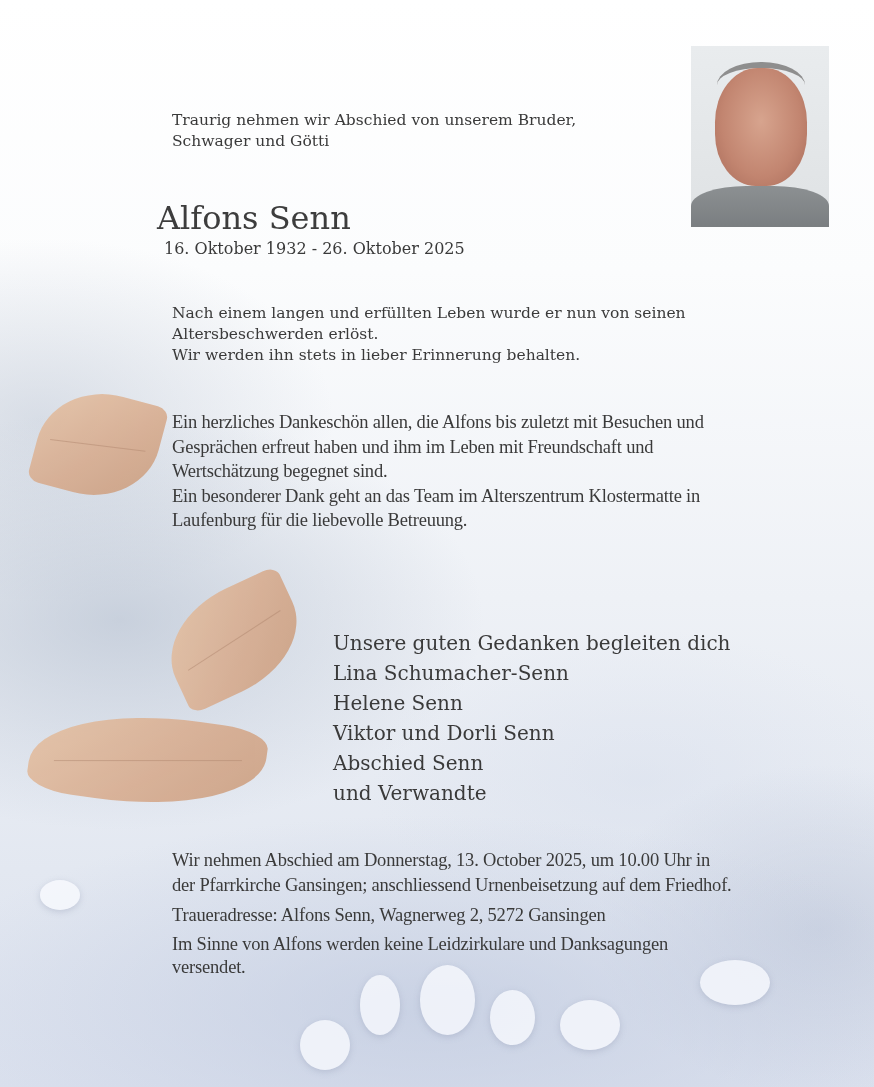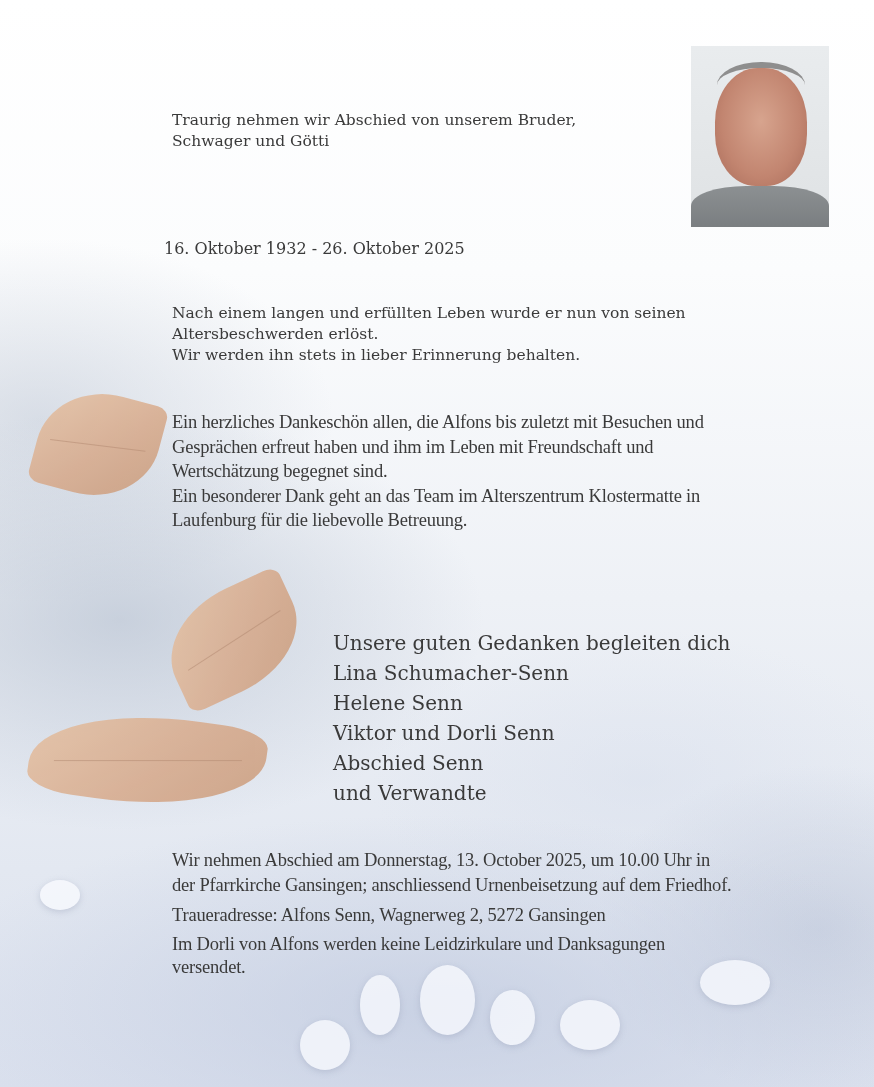--- a/index.html
+++ b/index.html
@@ -58,20 +58,21 @@
 
 <div class="photo" title="Portrait of Alfons Senn">
   <div class="hair"></div>
   <div class="head"></div>
   <div class="shirt"></div>
 </div>
 
 <div class="content">
   <p class="t p" style="top:110px;">Traurig nehmen wir Abschied von unserem Bruder,
 Schwager und Götti</p>
+  <h1 class="name">Alfons Senn</h1>
   <p class="dates">16. Oktober 1932 - 26. Oktober 2025</p>
   <p class="t p cond" style="top:410px;line-height:24.5px;">Ein herzliches Dankeschön allen, die Alfons bis zuletzt mit Besuchen und
 Gesprächen erfreut haben und ihm im Leben mit Freundschaft und
 Wertschätzung begegnet sind.
 Ein besonderer Dank geht an das Team im Alterszentrum Klostermatte in
 Laufenburg für die liebevolle Betreuung.</p>
   <p class="t p" style="top:303px;">Nach einem langen und erfüllten Leben wurde er nun von seinen
 Altersbeschwerden erlöst.
 Wir werden ihn stets in lieber Erinnerung behalten.</p>
 
@@ -80,15 +81,15 @@
     <li>Lina Schumacher-Senn</li>
     <li>Helene Senn</li>
     <li>Viktor und Dorli Senn</li>
     <li>Abschied Senn</li>
     <li>und Verwandte</li>
   </ul>
 
   <p class="t p cond" style="top:848px;line-height:24.5px;">Wir nehmen Abschied am Donnerstag, 13. October 2025, um 10.00 Uhr in
 der Pfarrkirche Gansingen; anschliessend Urnenbeisetzung auf dem Friedhof.</p>
   <p class="t p cond" style="top:903px;line-height:24.5px;">Traueradresse: Alfons Senn, Wagnerweg 2, 5272 Gansingen</p>
-  <p class="t p cond" style="top:933px;line-height:23px;">Im Dorli von Alfons werden keine Leidzirkulare und Danksagungen
+  <p class="t p cond" style="top:933px;line-height:23px;">Im Sinne von Alfons werden keine Leidzirkulare und Danksagungen
 versendet.</p>
 </div>
 
 </body></html>

